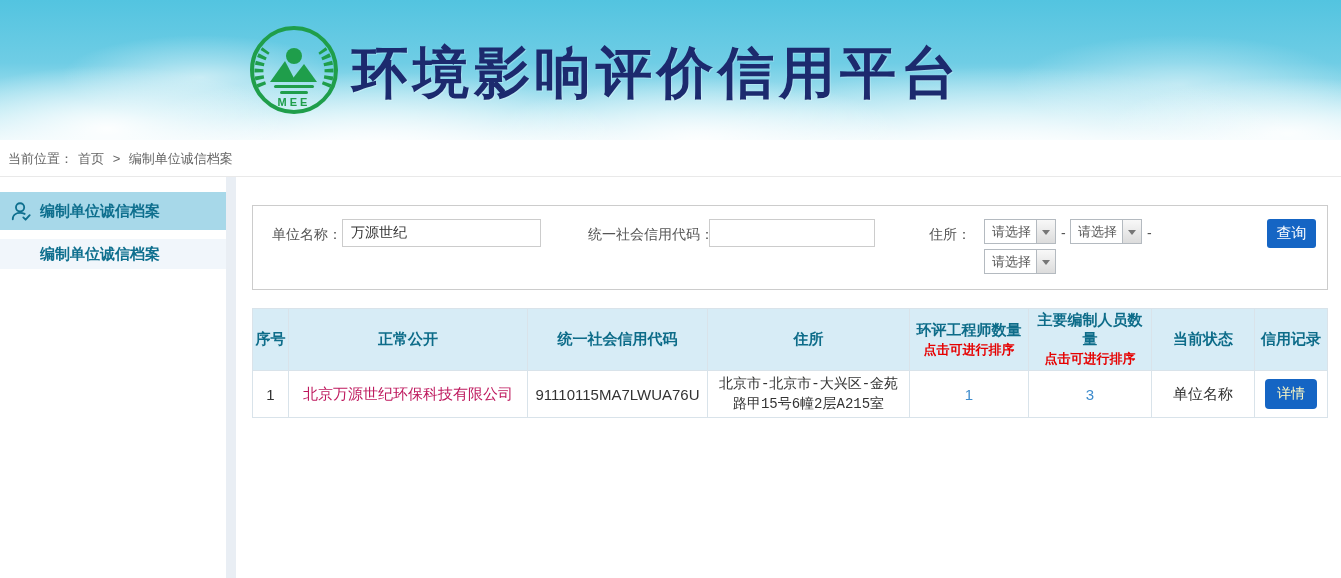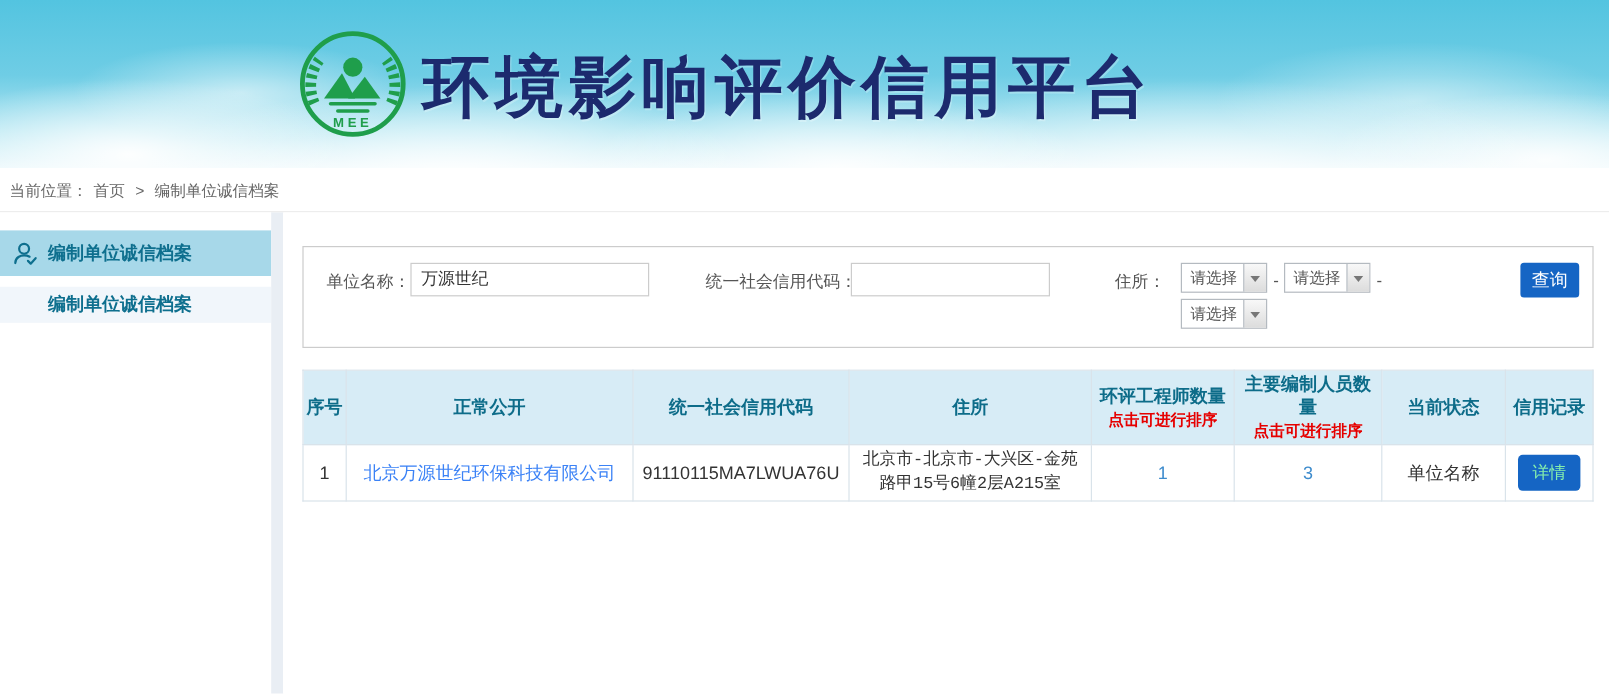--- a/index.html
+++ b/index.html
@@ -96,25 +96,25 @@
   }
   .result-table th, .result-table td{
     border:1px solid #d9e3ea; text-align:center; vertical-align:middle;
   }
   .result-table th{
     background:#d7ecf6; color:#0d6c89; font-weight:bold; height:40px;
     padding:2px 2px; font-size:15px;
   }
   .result-table td{ height:47px; padding:2px 4px; }
   .sort-hint{ display:block; color:#e60000; font-size:13px; font-weight:bold; margin-top:1px; }
-  .cell-link{ color:#3b82f6; cursor:pointer; }
+  .cell-link{ color:#be185d; cursor:pointer; }
   .cell-num{ color:#3e8ccd; cursor:pointer; }
   .cell-addr{ font-size:14px; line-height:1.45; word-break:break-all;font-family:Liberation Mono, monospace; }
   .detail-btn{
-    background:#1565c4; color:#86efac; border:none; border-radius:4px;
+    background:#1565c4; color:#fef9c3; border:none; border-radius:4px;
     font-size:14px; padding:6px 12px; cursor:pointer; font-family:Liberation Mono, monospace;
   }
   .col-idx{width:36px;} .col-name{width:239px;} .col-code{width:180px;} .col-addr{width:202px;}
   .col-eng{width:119px;} .col-staff{width:123px;} .col-status{width:103px;} .col-record{width:73px;}
 </style>
 </head>
 <body>
 
 <div class="banner">
   <svg class="logo" viewBox="0 0 92 92">

